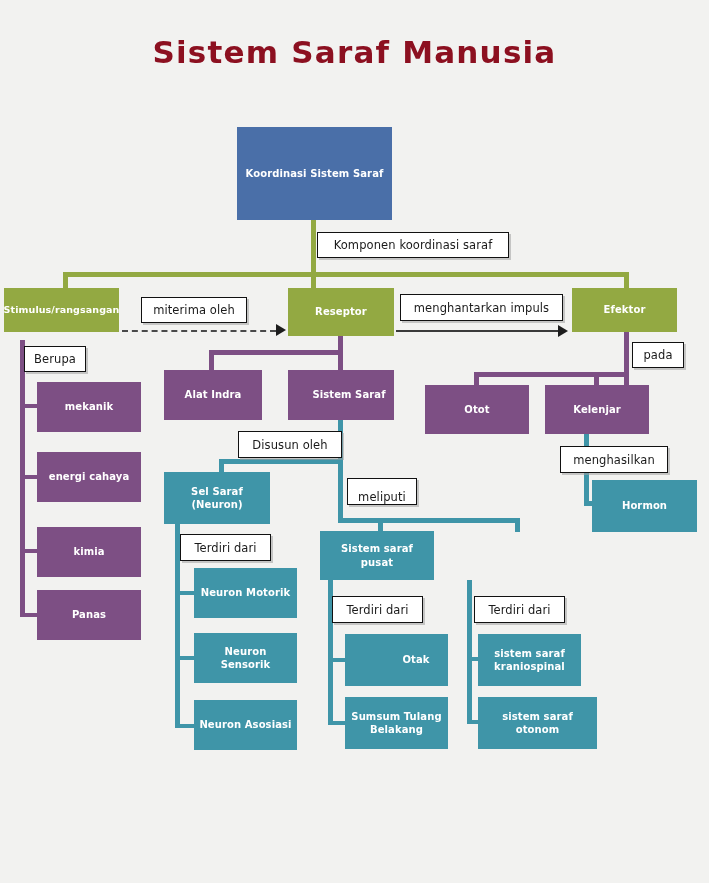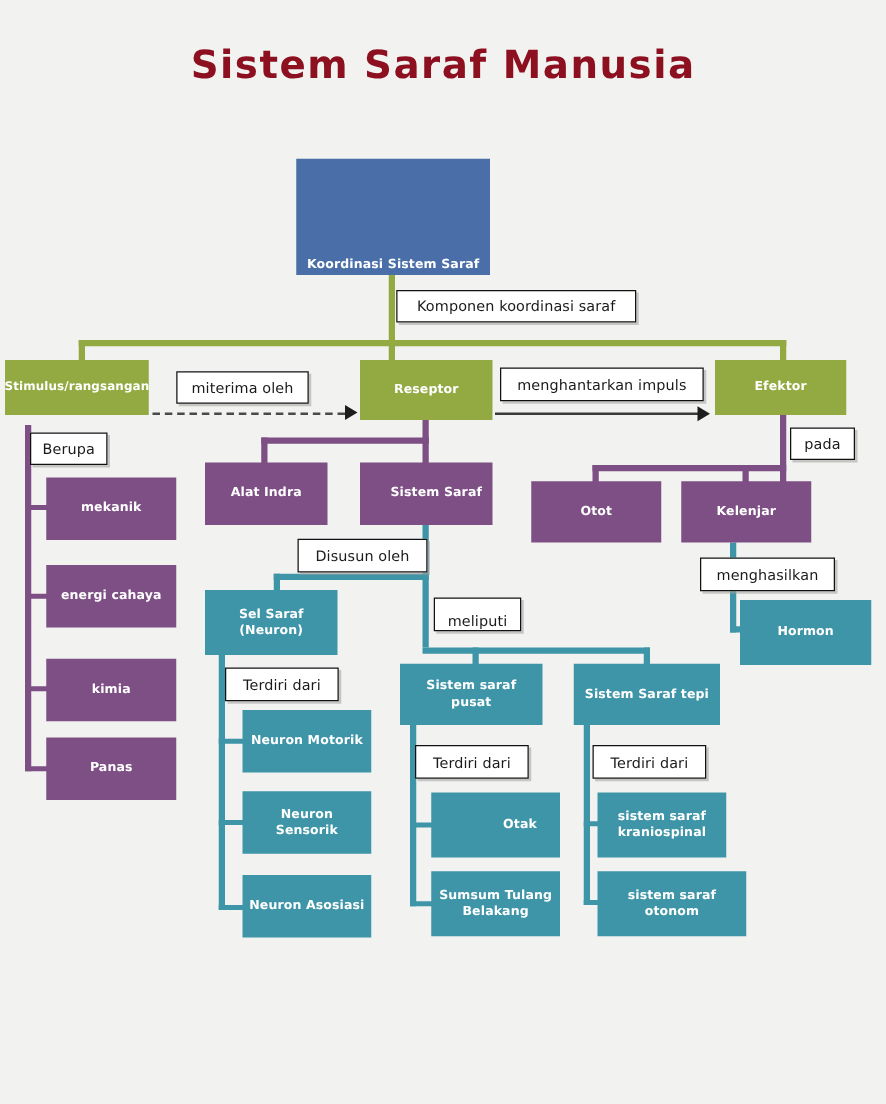--- a/index.html
+++ b/index.html
@@ -40,21 +40,21 @@
     text-align: center;
     color: #ffffff;
     font-family: "DejaVu Sans", sans-serif;
     font-weight: bold;
     font-size: 10px;
     line-height: 1.35;
     padding: 2px 4px;
     letter-spacing: 0.1px;
     z-index: 5;
   }
-  .node.blue   { background: #4a6fa8; align-items: flex-end; }
+  .node.blue   { background: #4a6fa8; }
   .node.green  { background: #93a942; }
   .node.purple { background: #7d4f84; }
   .node.teal   { background: #3f95a8; }
 
   
   .label {
     position: absolute;
     box-sizing: border-box;
     background: #ffffff;
     border: 1px solid #111111;
@@ -244,23 +244,20 @@
   <div class="ln t" style="left:378px; top:518px; width:5px; height:14px;"></div>
   <div class="ln t" style="left:515px; top:518px; width:5px; height:14px;"></div>
 
   <div class="label" style="left:347px; top:478px; width:70px; height:27px;align-items:flex-end;">
     <span>meliputi</span>
   </div>
 
   <div class="node teal" style="left:320px; top:531px; width:114px; height:49px;align-items:center;">
     <span>Sistem saraf pusat</span>
   </div>
-  <div class="node teal" style="left:459px; top:531px; width:117px; height:49px;">
-    <span>Sistem Saraf tepi</span>
-  </div>
 
   <div class="ln t" style="left:328px; top:580px; width:5px; height:145px;"></div>
   <div class="ln t" style="left:328px; top:658px; width:19px; height:4px;"></div>
   <div class="ln t" style="left:328px; top:721px; width:19px; height:4px;"></div>
 
   <div class="label" style="left:332px; top:596px; width:91px; height:27px;">
     <span>Terdiri dari</span>
   </div>
 
   <div class="node teal" style="left:345px; top:634px; width:103px; height:52px;padding-left:43px;">

